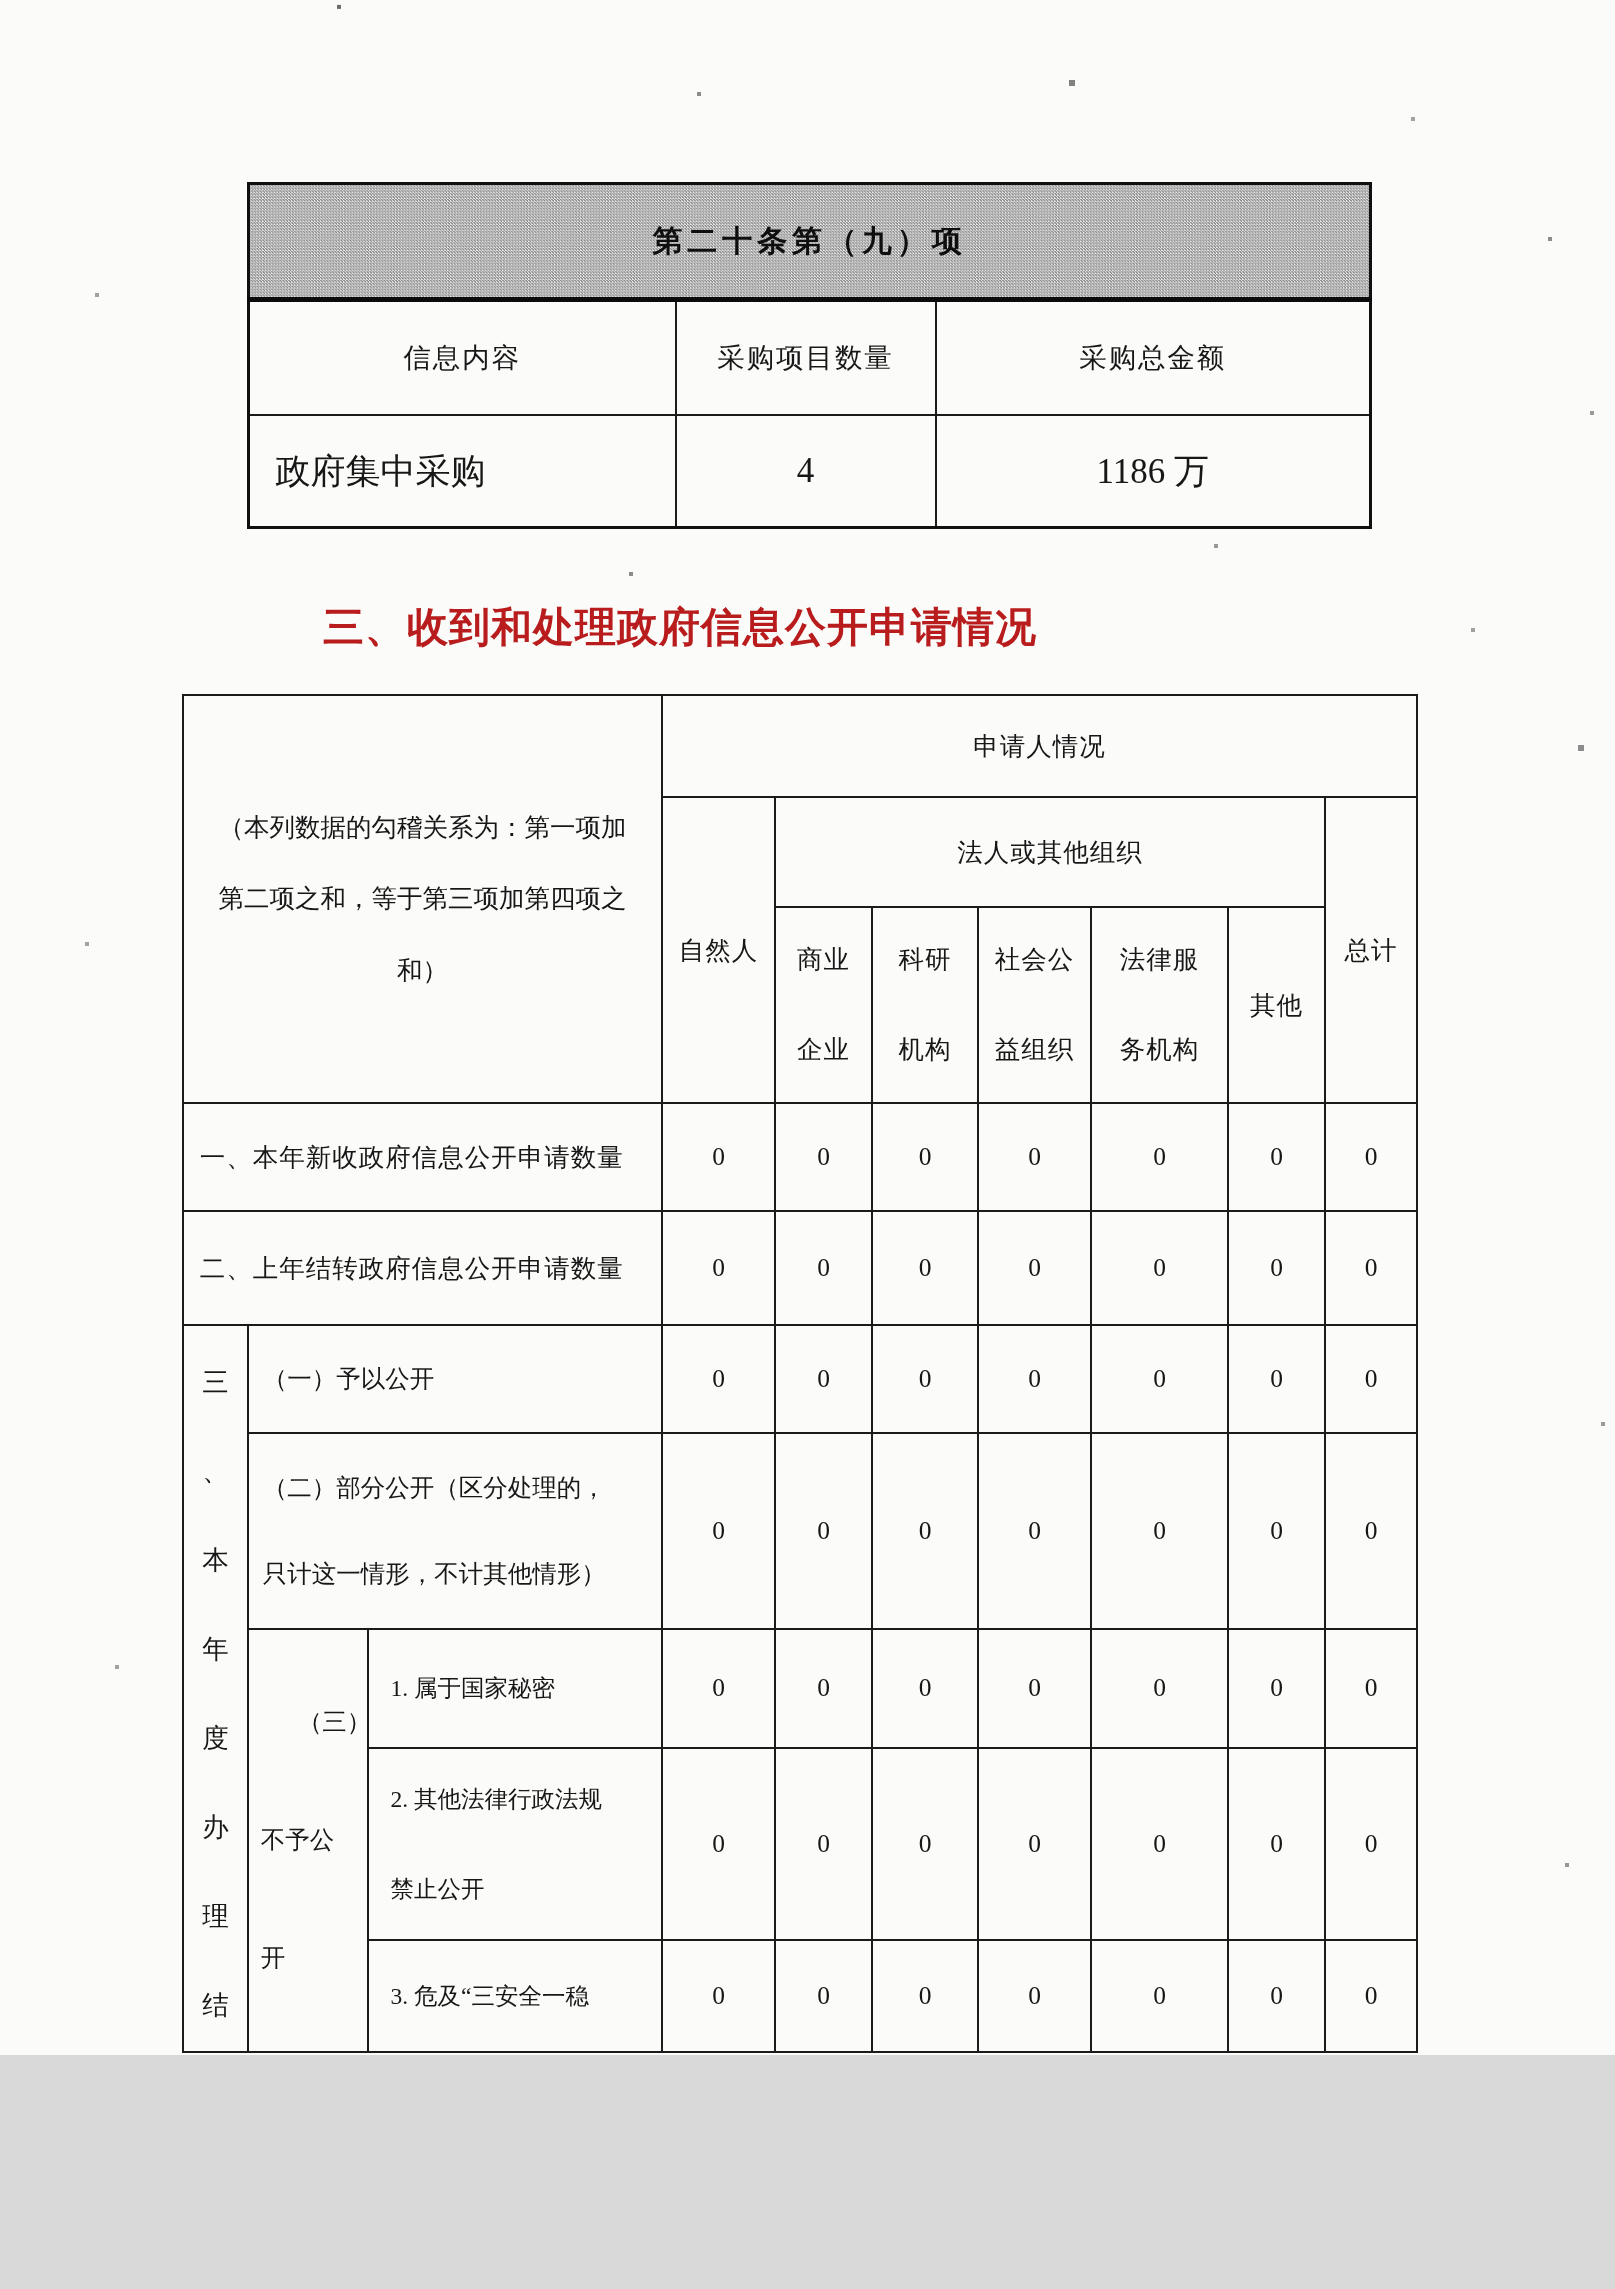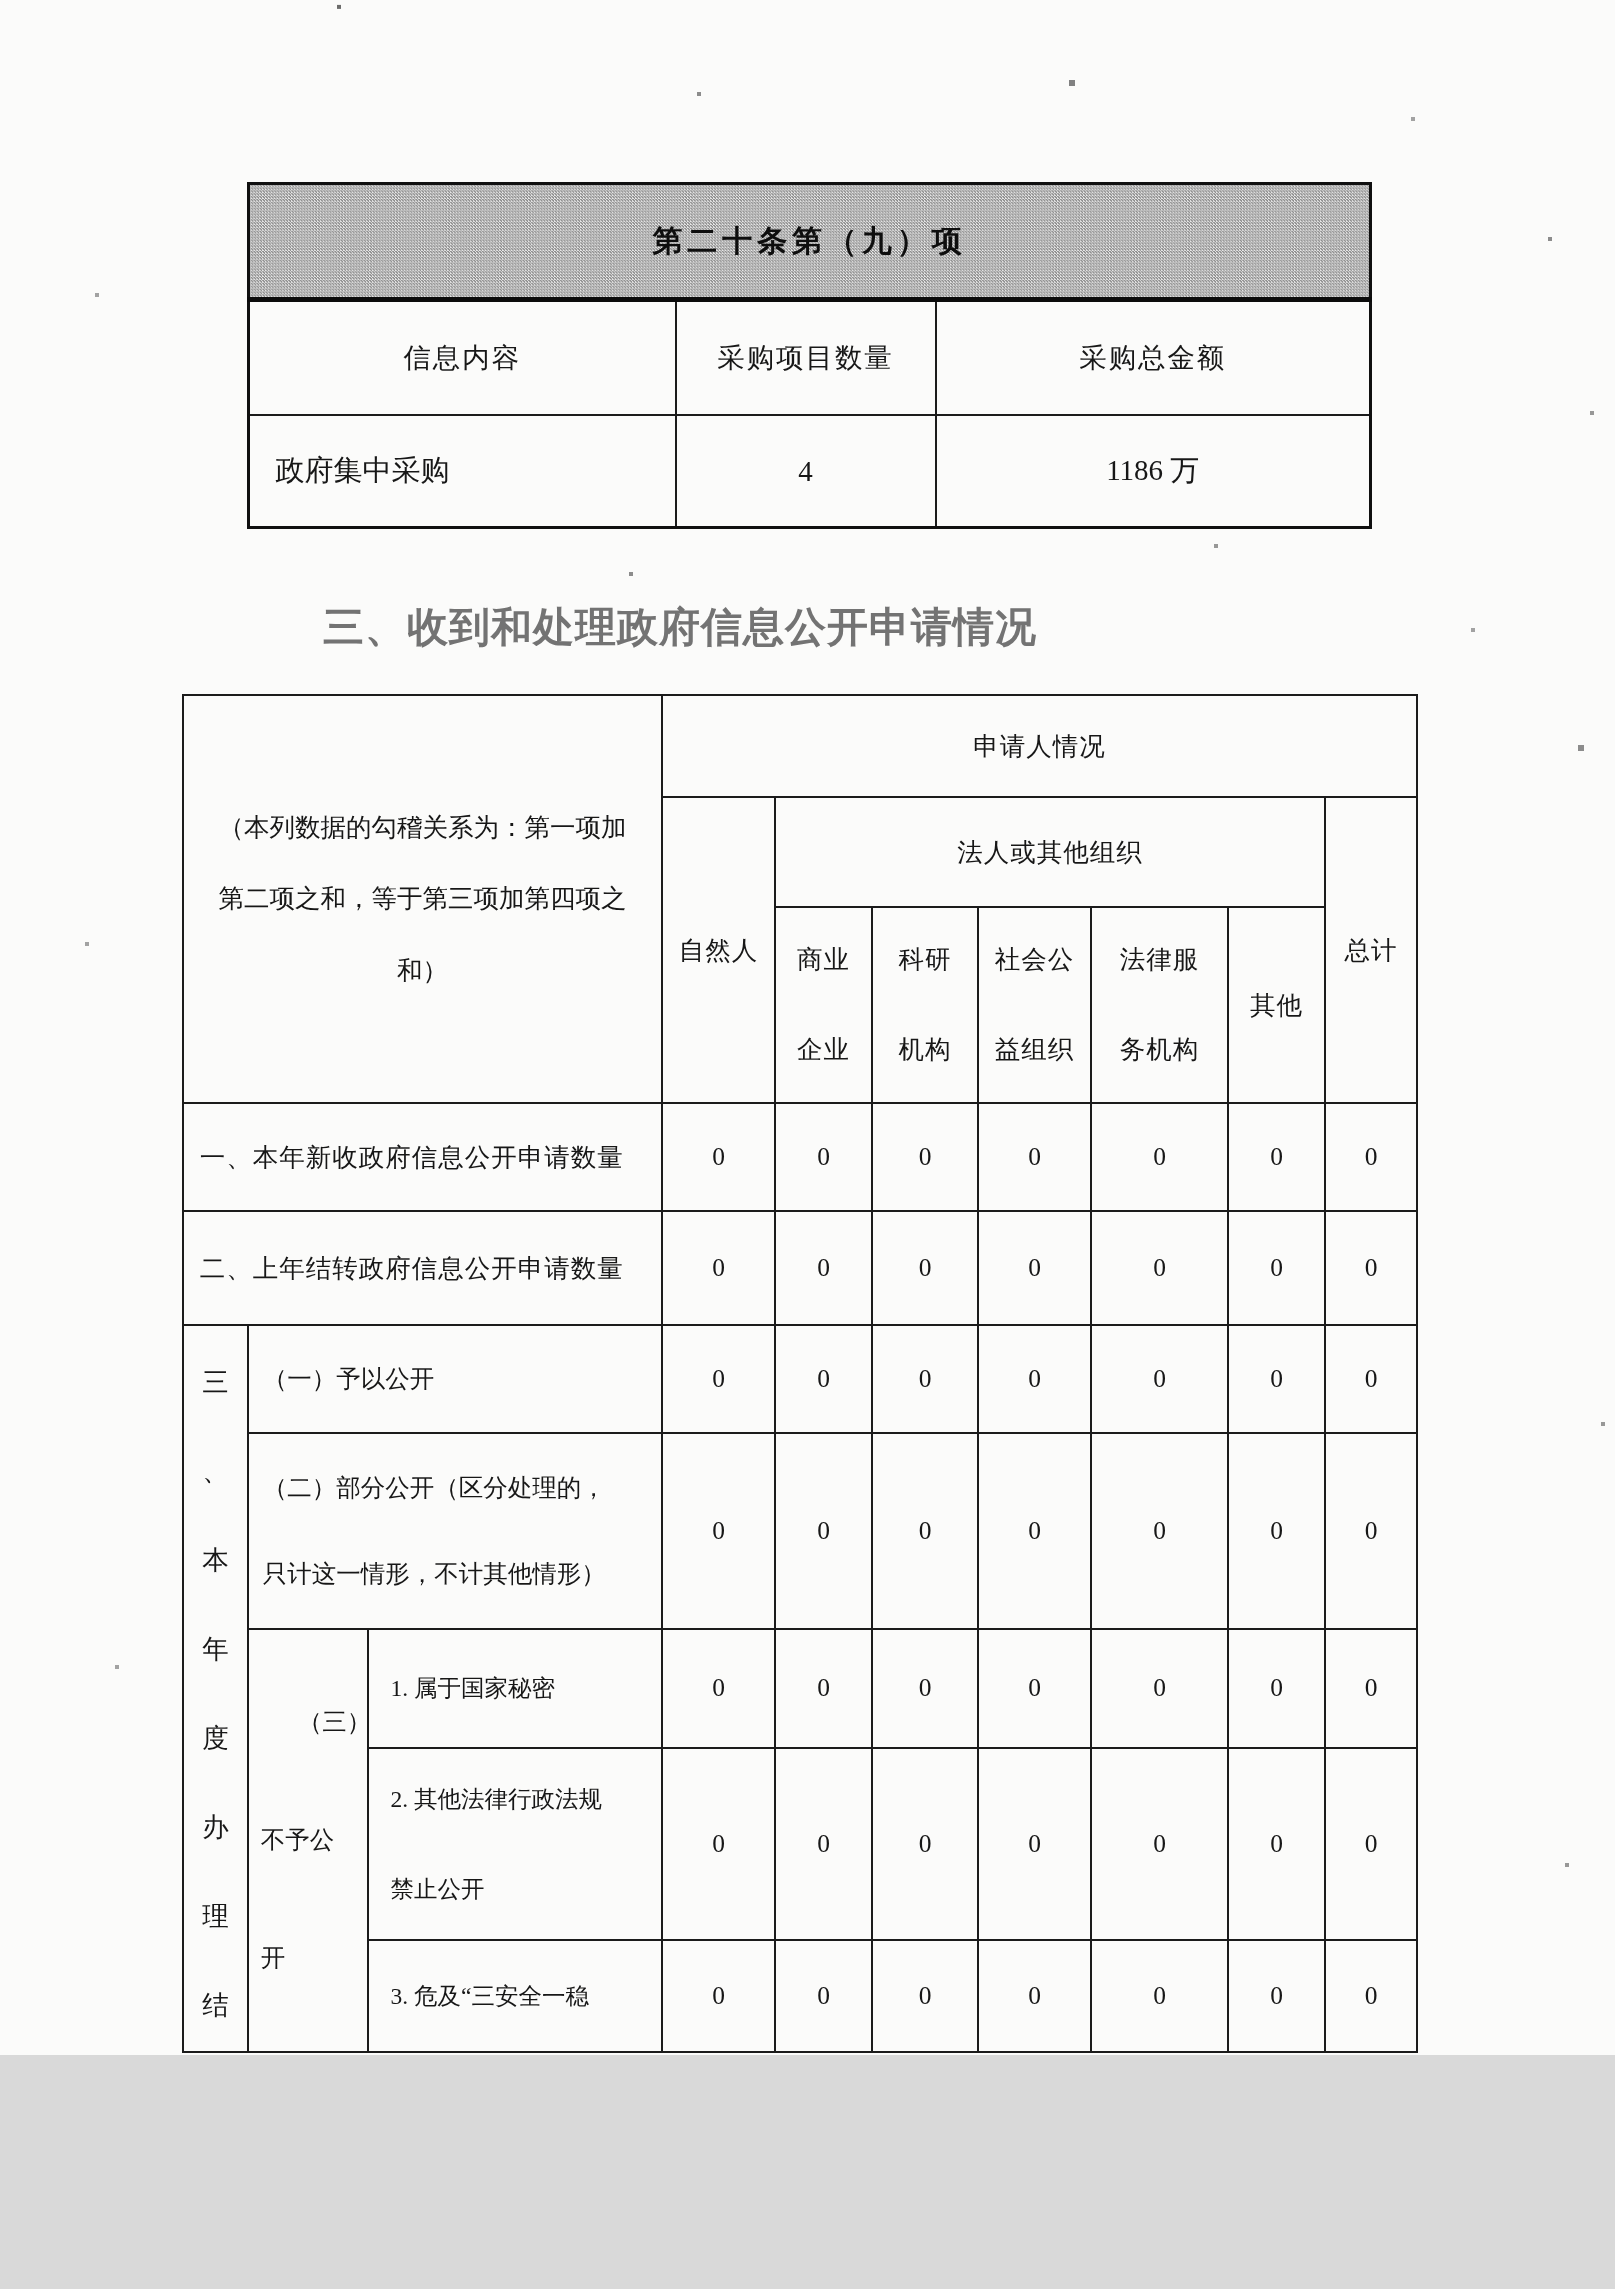--- a/index.html
+++ b/index.html
@@ -17,29 +17,29 @@
   .top { left:247px; top:182px; width:1122px; border:3.9px solid #101010; }
   .top td { border-width:2.9px 2px; }
   .band {
     height:110px; text-align:center; font-weight:bold; font-size:30px; letter-spacing:4.9px;
     color:#0e0e0e; border-bottom:5.9px solid #0b0b0b !important;
     background-color:#e7e7e7;
     background-image:repeating-conic-gradient(#8e8e8e 0% 25%, transparent 0% 50%);
     background-size:2.9px 2.9px;
   }
   .top .th { height:110px; text-align:center; font-size:27.4px; letter-spacing:2px; }
-  .top .rowv { height:108px; font-size:29px; }
+  .top .rowv { height:108px; font-size:35px; }
   .cell-left { text-align:left; padding-left:25.5px; }
   .cell-c { text-align:center; }
 
   
   .heading {
     position:absolute; left:323px; top:600px;
     font-family:"Liberation Sans","DejaVu Sans",sans-serif;
-    font-weight:bold; font-size:41px; letter-spacing:1px; color:#737373;
+    font-weight:bold; font-size:41px; letter-spacing:1px; color:#b91c1c;
   }
 
   
   .main { left:182px; top:694px; width:1233px; border:2.9px solid #0f0f0f; }
   .main td { border-width:2.9px 2px; }
   .note { text-align:center; white-space:pre-line; font-size:25.5px; line-height:2.8; padding:0 17.6px; }
   .hc { text-align:center; font-size:25.5px; letter-spacing:1px; }
   .two { white-space:pre-line; line-height:90px; }
   .rl { text-align:left; padding-left:15.7px; font-size:25.5px; letter-spacing:1px; }
   .rl2 { text-align:left; padding-left:13.7px; font-size:24.5px; white-space:pre-line; line-height:86px;margin-top:12px; }

